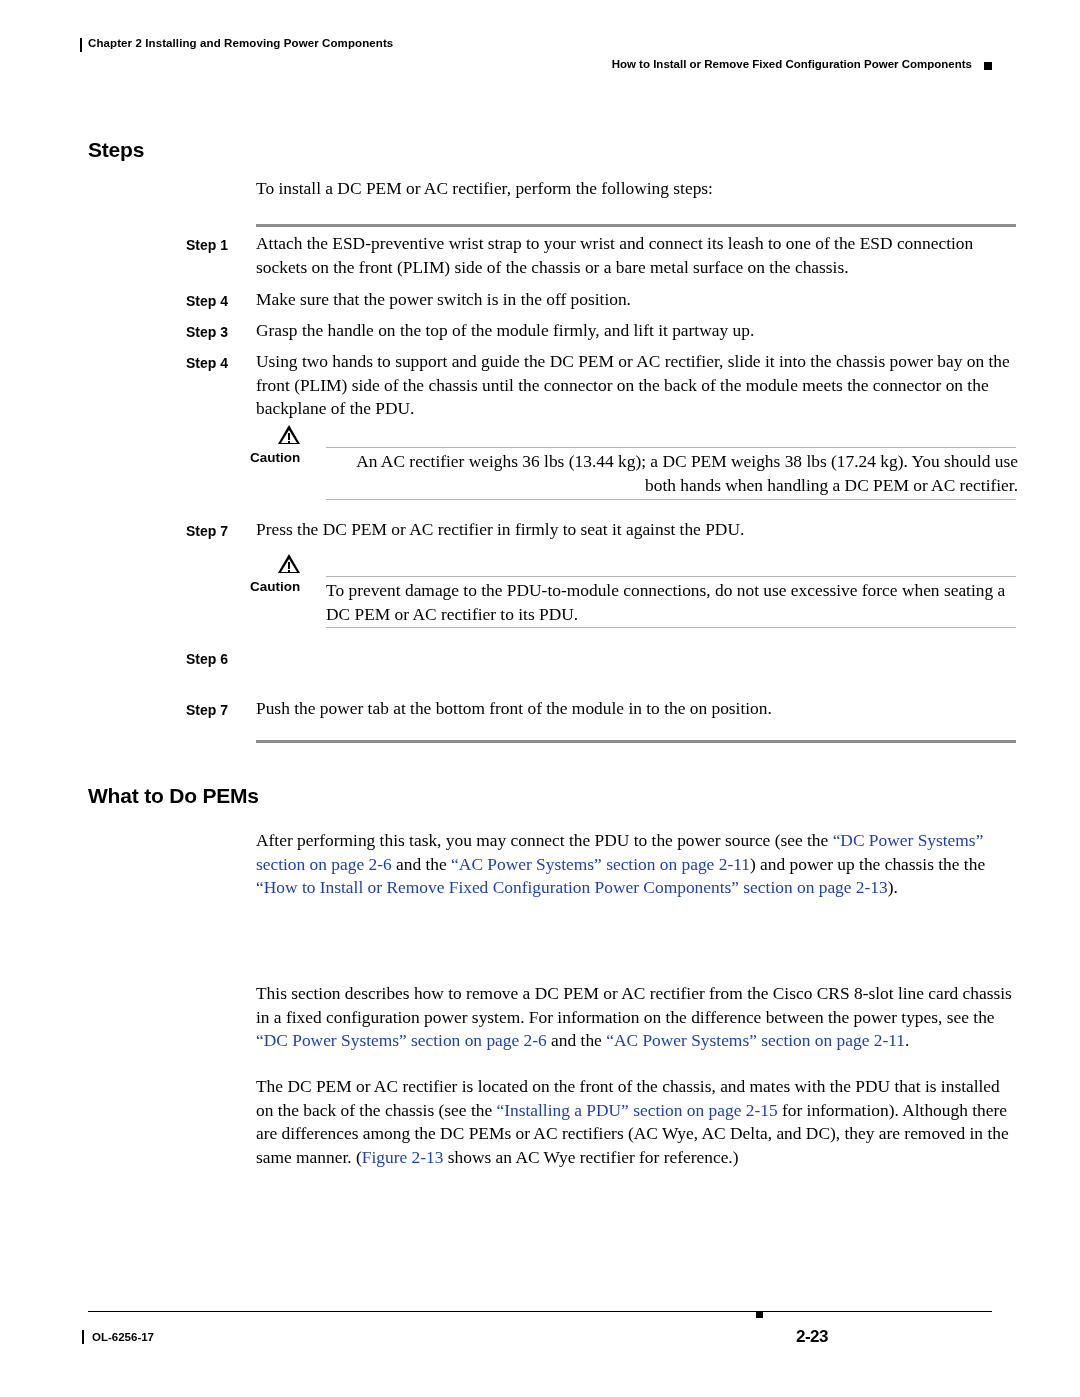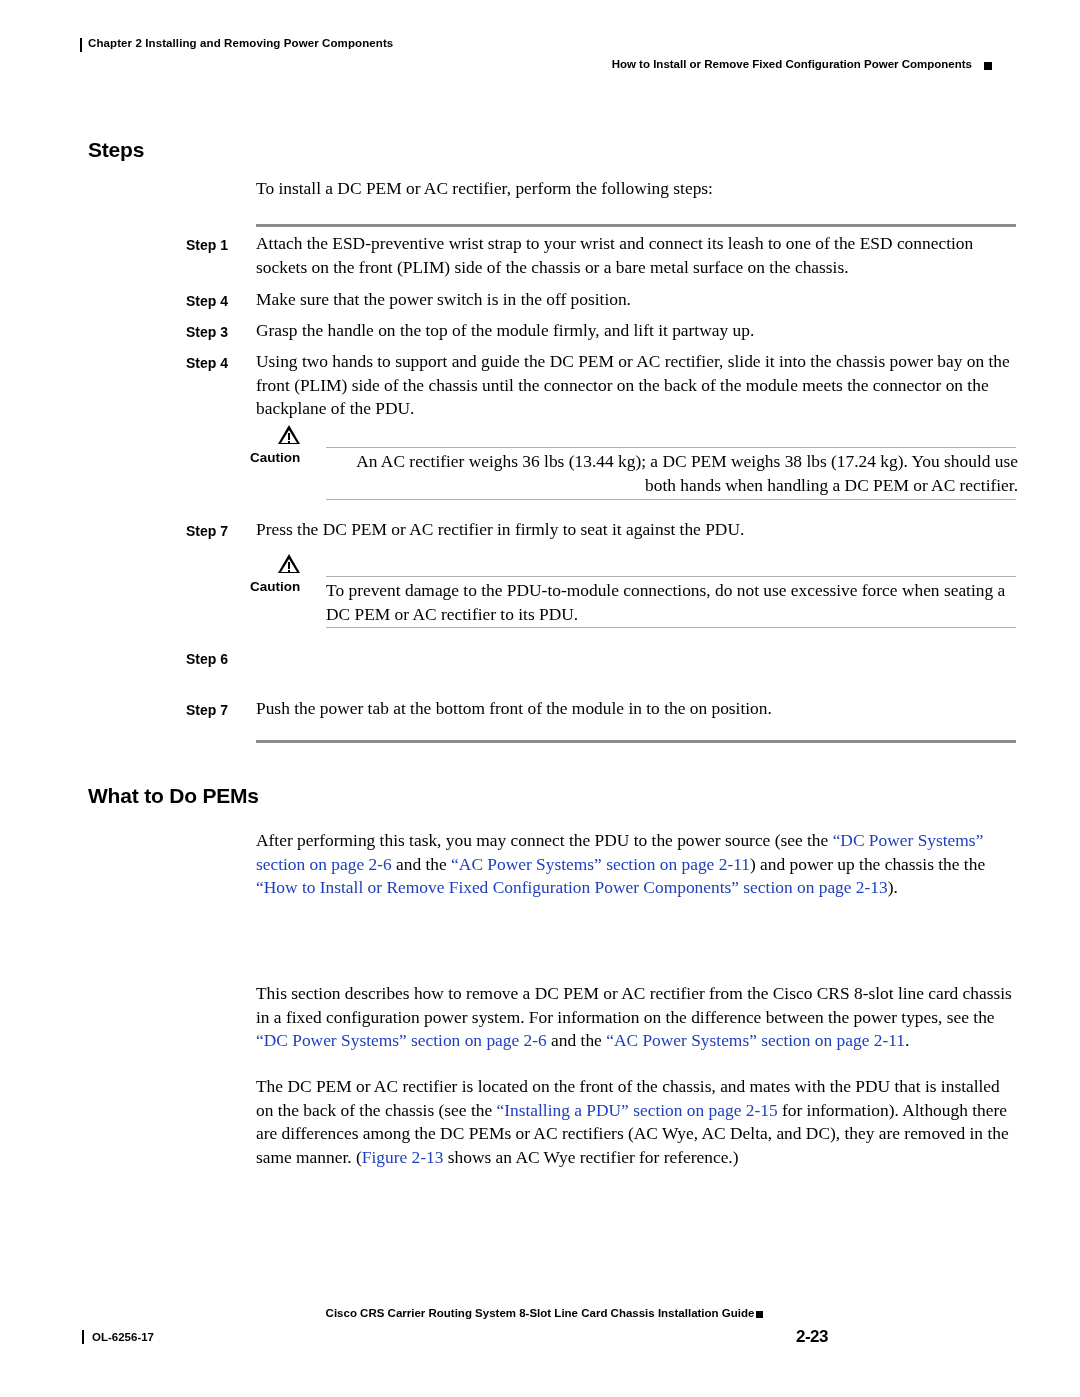--- a/index.html
+++ b/index.html
@@ -264,19 +264,18 @@
   <div class="h2" style="position:absolute; left:88px; top:784px;">What to Do PEMs</div>
 
   <div class="para" style="position:absolute; left:256px; top:829px; width:762px;"><span>After performing this task, you may connect the PDU to the power source (see the </span><span class="link">“DC Power Systems” section on page 2-6</span><span> and the </span><span class="link">“AC Power Systems” section on page 2-11</span><span>) and power up the chassis the the </span><span class="link">“How to Install or Remove Fixed Configuration Power Components” section on page 2-13</span><span>).</span></div>
 
 
   <div class="para" style="position:absolute; left:256px; top:982px; width:762px;"><span>This section describes how to remove a DC PEM or AC rectifier from the Cisco CRS 8-slot line card chassis in a fixed configuration power system. For information on the difference between the power types, see the </span><span class="link">“DC Power Systems” section on page 2-6</span><span> and the </span><span class="link">“AC Power Systems” section on page 2-11</span><span>.</span></div>
 
   <div class="para" style="position:absolute; left:256px; top:1075px; width:762px;"><span>The DC PEM or AC rectifier is located on the front of the chassis, and mates with the PDU that is installed on the back of the chassis (see the </span><span class="link">“Installing a PDU” section on page 2-15</span><span> for information). Although there are differences among the DC PEMs or AC rectifiers (AC Wye, AC Delta, and DC), they are removed in the same manner. (</span><span class="link">Figure 2-13</span><span> shows an AC Wye rectifier for reference.)</span></div>
 
   <div class="footer-line"></div>
-  <div class="footer-title"><span>Cisco CRS Carrier Routing System 8-Slot Line Card Chassis Installation Guide</span></div>
   <div class="footer-sq"></div>
   <div class="footer-doc-mark"></div>
   <div class="footer-doc">OL-6256-17</div>
   <div class="footer-page">2-23</div>
 
 </div>
 
 </body></html>

